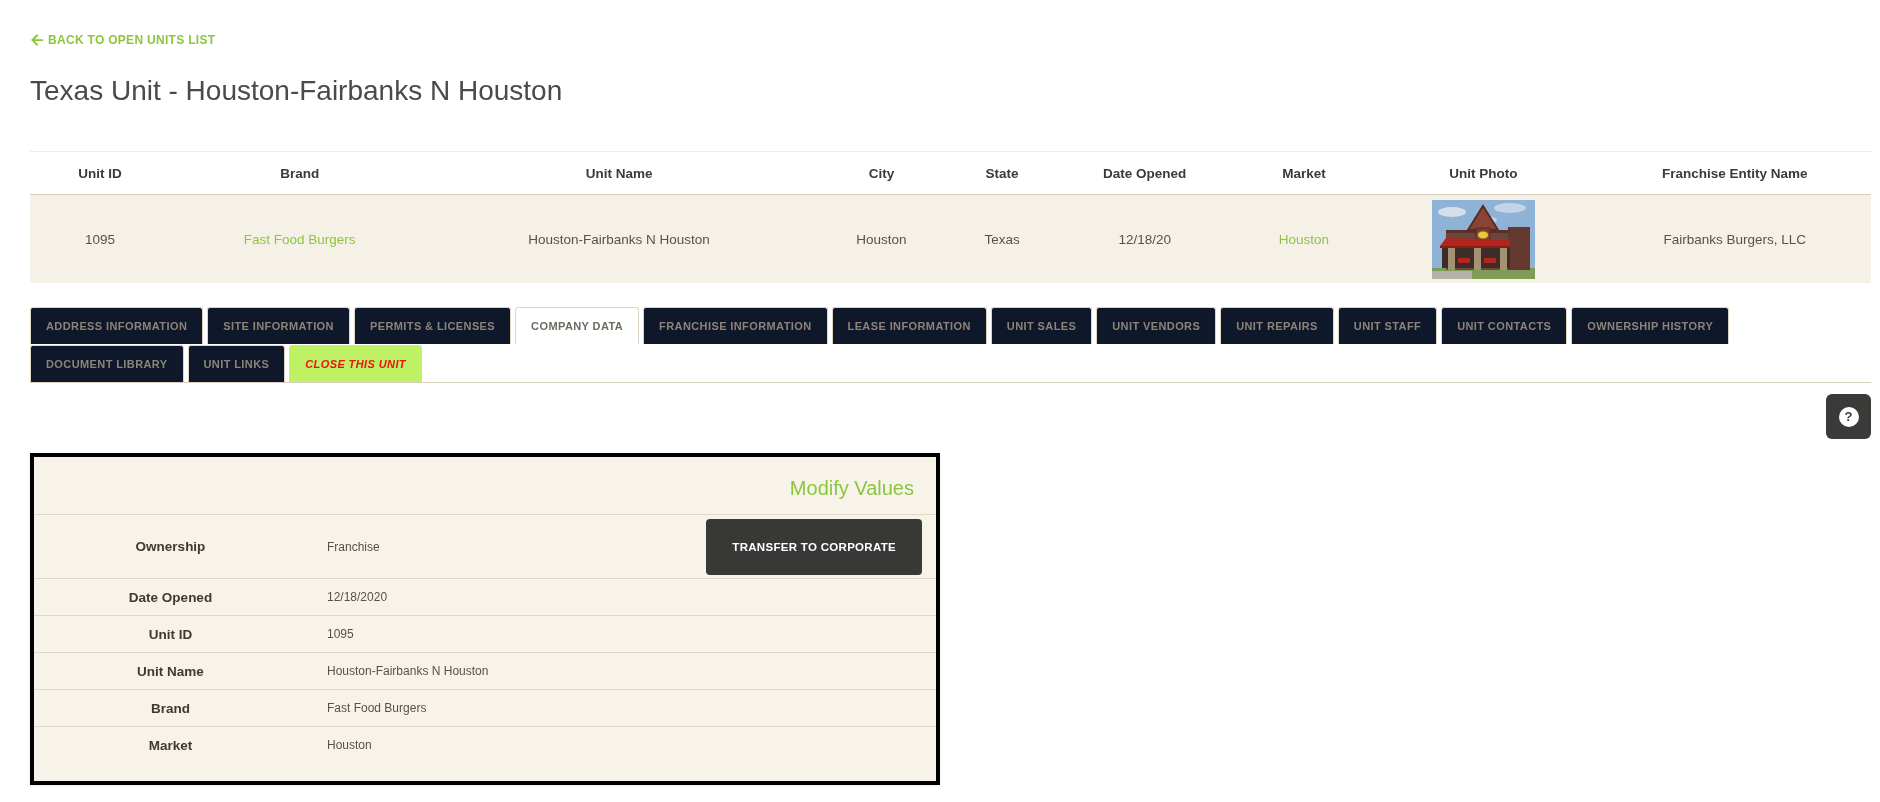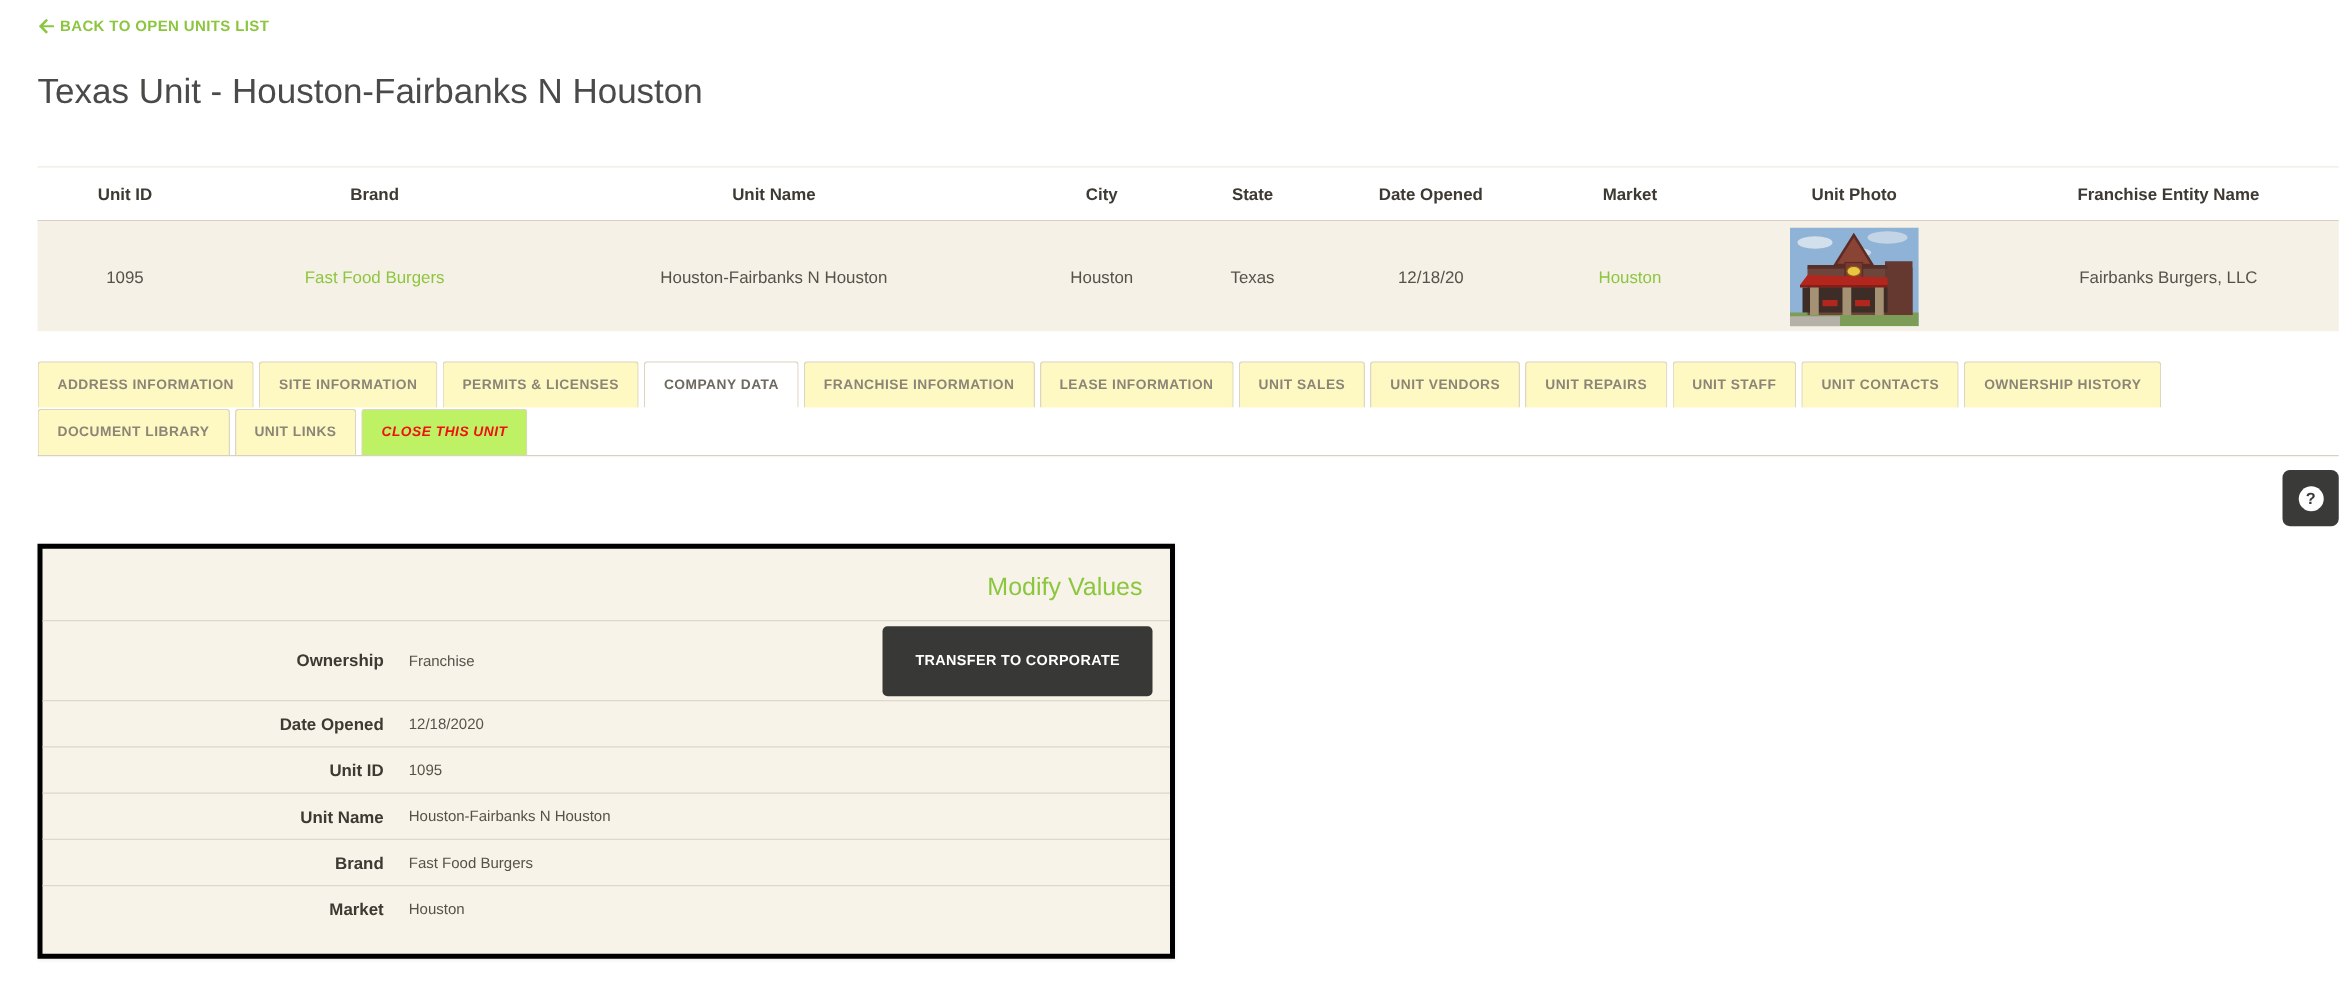--- a/index.html
+++ b/index.html
@@ -9,21 +9,21 @@
     font-family:"Liberation Sans", sans-serif;
     color:#56524a;
     overflow:hidden;
   }
   .content { padding:14px 9px 0 30px; }
 
   
   .back-link {
     display:inline-flex; align-items:flex-end; gap:4px;
     color:#8cc63f; font-size:12px; font-weight:700;
-    letter-spacing:.3px; text-decoration:none; cursor:pointer;
+    letter-spacing:.3px; text-decoration:none; cursor:pointer;margin-top:19px;
   }
   .back-link svg { display:block; }
 
   
   .page-title {
     margin-top:24px;
     font-size:28px; font-weight:400; color:#4a4a48;
   }
 
   
@@ -40,21 +40,21 @@
   .photo-wrap svg { display:block; cursor:pointer; }
 
   
   .tabs {
     margin-top:24px;
     display:flex; flex-wrap:wrap; gap:1px 4px;
     border-bottom:1px solid #d9d1bf;
   }
   .tab {
     height:37px; line-height:37px;
-    background:#fef9c3;
+    background:#0f172a;
     border:1px solid #ddd5c2; border-bottom:none;
     border-radius:3px 3px 0 0;
     padding:0 15px;
     font-size:11px; font-weight:700; letter-spacing:.4px;
     color:#8c8577; cursor:pointer; white-space:nowrap;
   }
   .tab.active { background:#ffffff; color:#6e6a61; }
   .tab.danger { background:#bef264; color:#ee1111; font-style:italic; }
 
   
@@ -85,21 +85,21 @@
   }
   .panel-row {
     display:flex; align-items:center;
     border-top:1px solid #ded8c8;
     min-height:37px;
     padding-right:14px;
   }
   .panel-row.tall { min-height:64px; }
   .panel-row:last-child { margin-bottom:18px; }
   .p-label {
-    width:273px; text-align:right; flex:none;
+    width:273px; text-align:center; flex:none;
     font-size:13.5px; font-weight:700; color:#3e3a33;
   }
   .p-value {
     margin-left:20px; font-size:12px; color:#56524a;
   }
   .spacer { flex:1; }
   .dark-btn {
     flex:none;
     height:56px; padding:0 26px;
     background:#383836; color:#ffffff;

